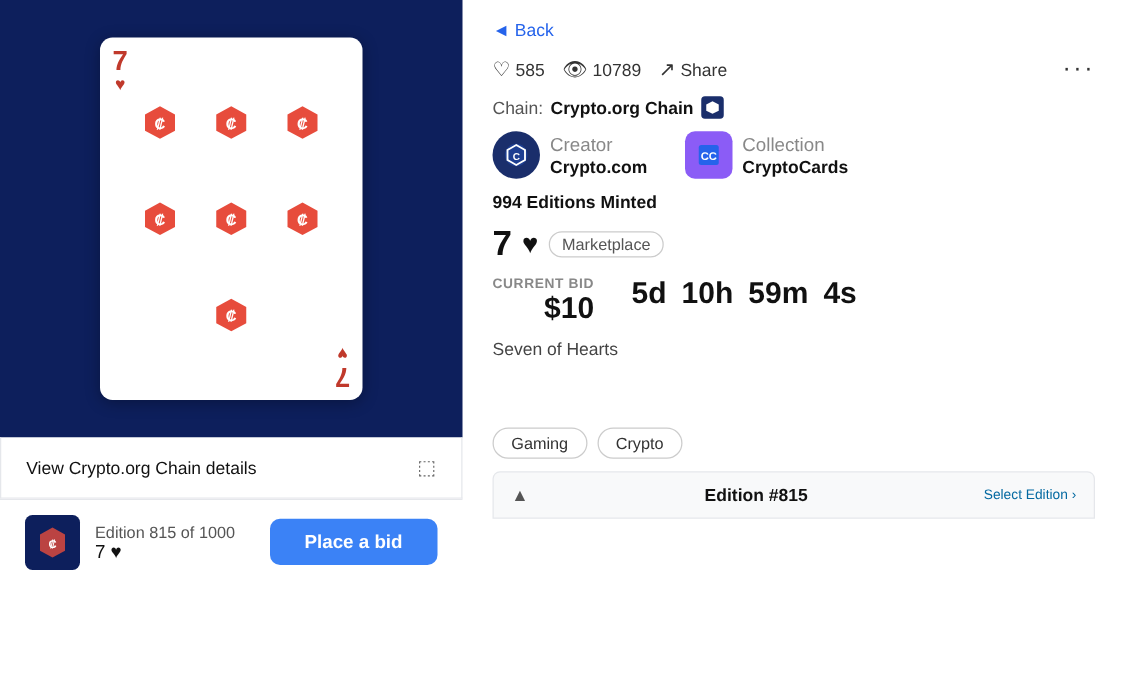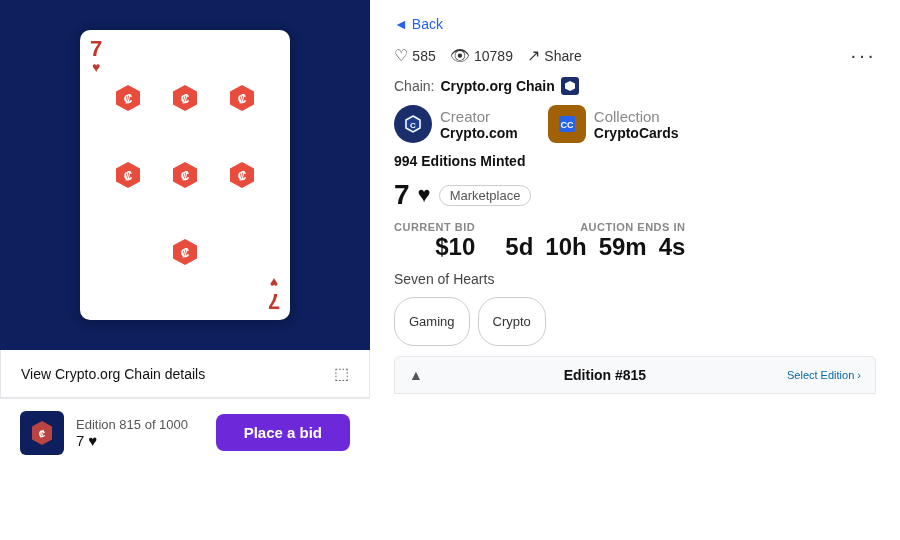--- a/index.html
+++ b/index.html
@@ -142,21 +142,21 @@
 
     .edition-heart {
       font-size: 15px;
       color: #111;
       display: flex;
       align-items: center;
       gap: 4px;
     }
 
     .place-bid-btn {
-      background: #6d28d9;
+      background: #3b82f6;
       color: #fff;
       border: none;
       border-radius: 8px;
       padding: 10px 28px;
       font-size: 15px;
       font-weight: 600;
       cursor: pointer;
       margin-left: auto;
     }
 
@@ -348,24 +348,25 @@
     }
 
     .tags-row {
       display: flex;
       gap: 8px;
     }
 
     .tag {
       border: 1px solid #ccc;
       border-radius: 20px;
-      padding: 16px 14px;
+      padding: 4px 14px;
       font-size: 13px;
       color: #333;
       cursor: pointer;
+      margin-top: 45px;
     }
 
     .edition-section-header {
       display: flex;
       align-items: center;
       justify-content: space-between;
       background: #f8f9fa;
       border: 1px solid #e5e7eb;
       border-radius: 6px 6px 0 0;
       padding: 10px 14px;
@@ -524,21 +525,21 @@
             <polygon points="11,3 18,7 18,15 11,19 4,15 4,7" fill="none" stroke="white" stroke-width="1.5"></polygon>
             <text x="11" y="15" text-anchor="middle" fill="white" font-size="8" font-weight="bold">C</text>
           </svg>
         </div>
         <div class="creator-meta">
           <span class="creator-label">Creator</span>
           <span class="creator-name">Crypto.com</span>
         </div>
       </div>
       <div class="creator-item">
-        <div class="creator-avatar" style="background:#a16207; border-radius: 8px;">
+        <div class="creator-avatar" style="background:#8b5cf6; border-radius: 8px;">
           <svg width="22" height="22" viewBox="0 0 22 22">
             <rect x="3" y="3" width="16" height="16" rx="2" fill="#2563eb"></rect>
             <text x="11" y="15" text-anchor="middle" fill="white" font-size="9" font-weight="bold">CC</text>
           </svg>
         </div>
         <div class="creator-meta">
           <span class="creator-label">Collection</span>
           <span class="creator-name">CryptoCards</span>
         </div>
       </div>
@@ -552,21 +553,20 @@
         <span class="heart-icon-large">♥</span>
         <span class="marketplace-badge">Marketplace</span>
       </div>
 
       <div class="bid-info-row">
         <div class="bid-block">
           <span class="bid-label">CURRENT BID</span>
           <span class="bid-value">$10</span>
         </div>
         <div class="bid-block">
-          <span class="bid-label">AUCTION ENDS IN</span>
           <div class="auction-timer">
             <span>5d</span>
             <span style="width:8px;"></span>
             <span>10h</span>
             <span style="width:8px;"></span>
             <span>59m</span>
             <span style="width:8px;"></span>
             <span>4s</span>
           </div>
         </div>

